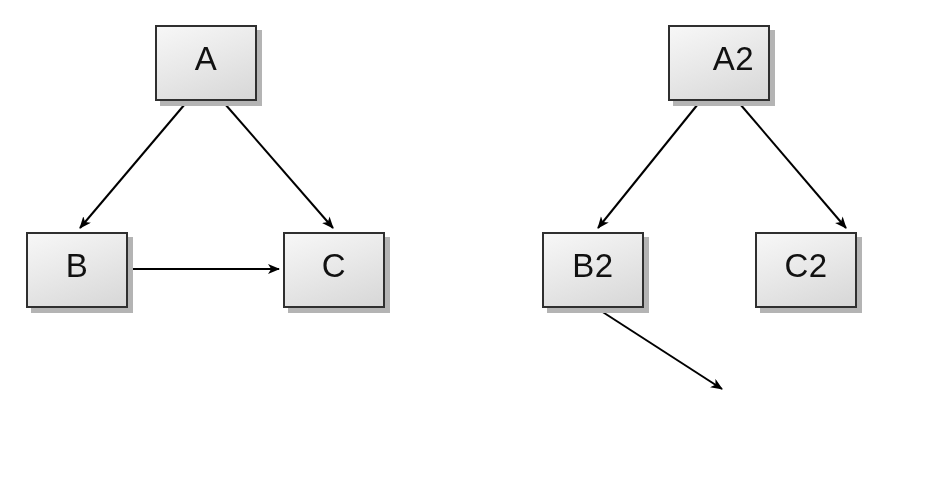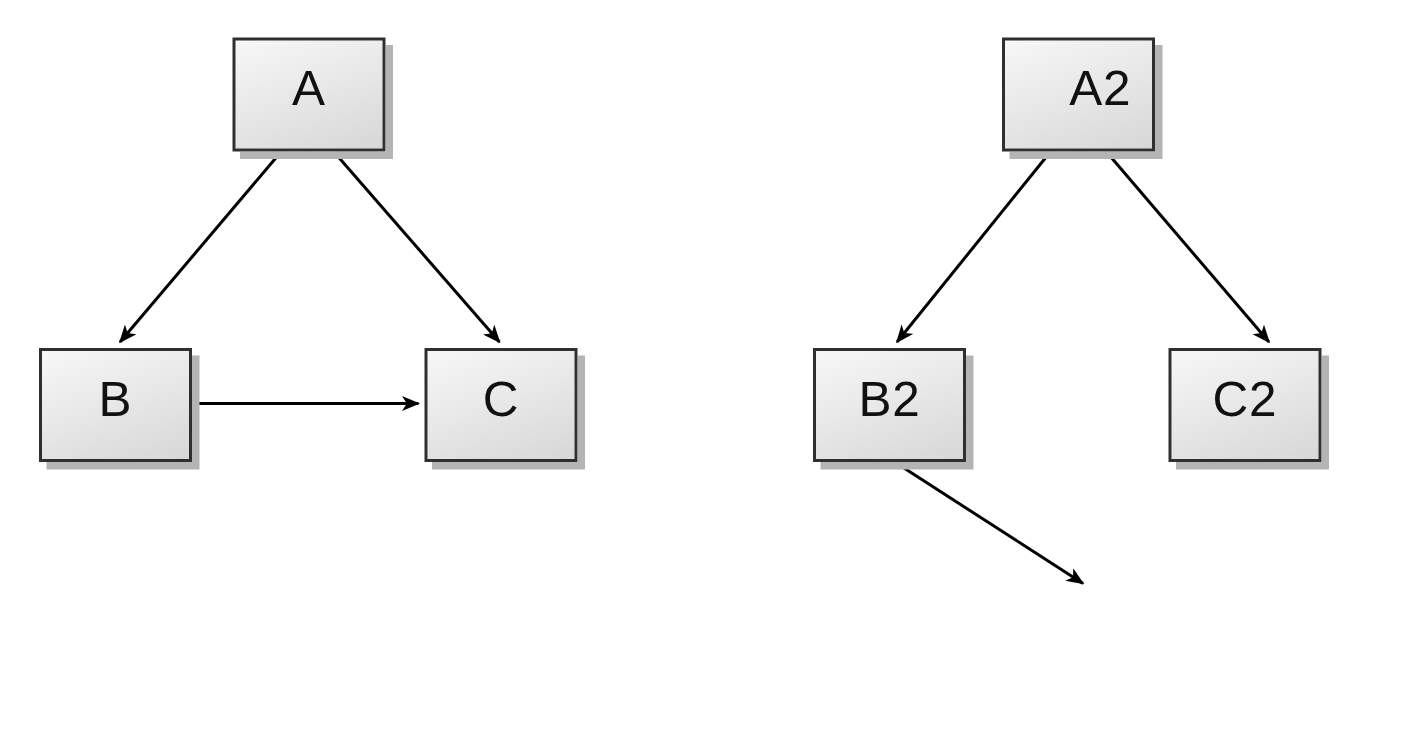--- a/index.html
+++ b/index.html
@@ -77,17 +77,17 @@
   <div class="node" style="left:283px; top:232px;">
     <span class="node-label">C</span>
   </div>
 
   <div class="node" style="left:668px; top:25px;padding-left:29px;">
     <span class="node-label">A2</span>
   </div>
   <div class="node" style="left:542px; top:232px;">
     <span class="node-label">B2</span>
   </div>
-  <div class="node" style="left:779px; top:232px;">
+  <div class="node" style="left:755px; top:232px;">
     <span class="node-label">C2</span>
   </div>
 
 </div>
 
 </body></html>

